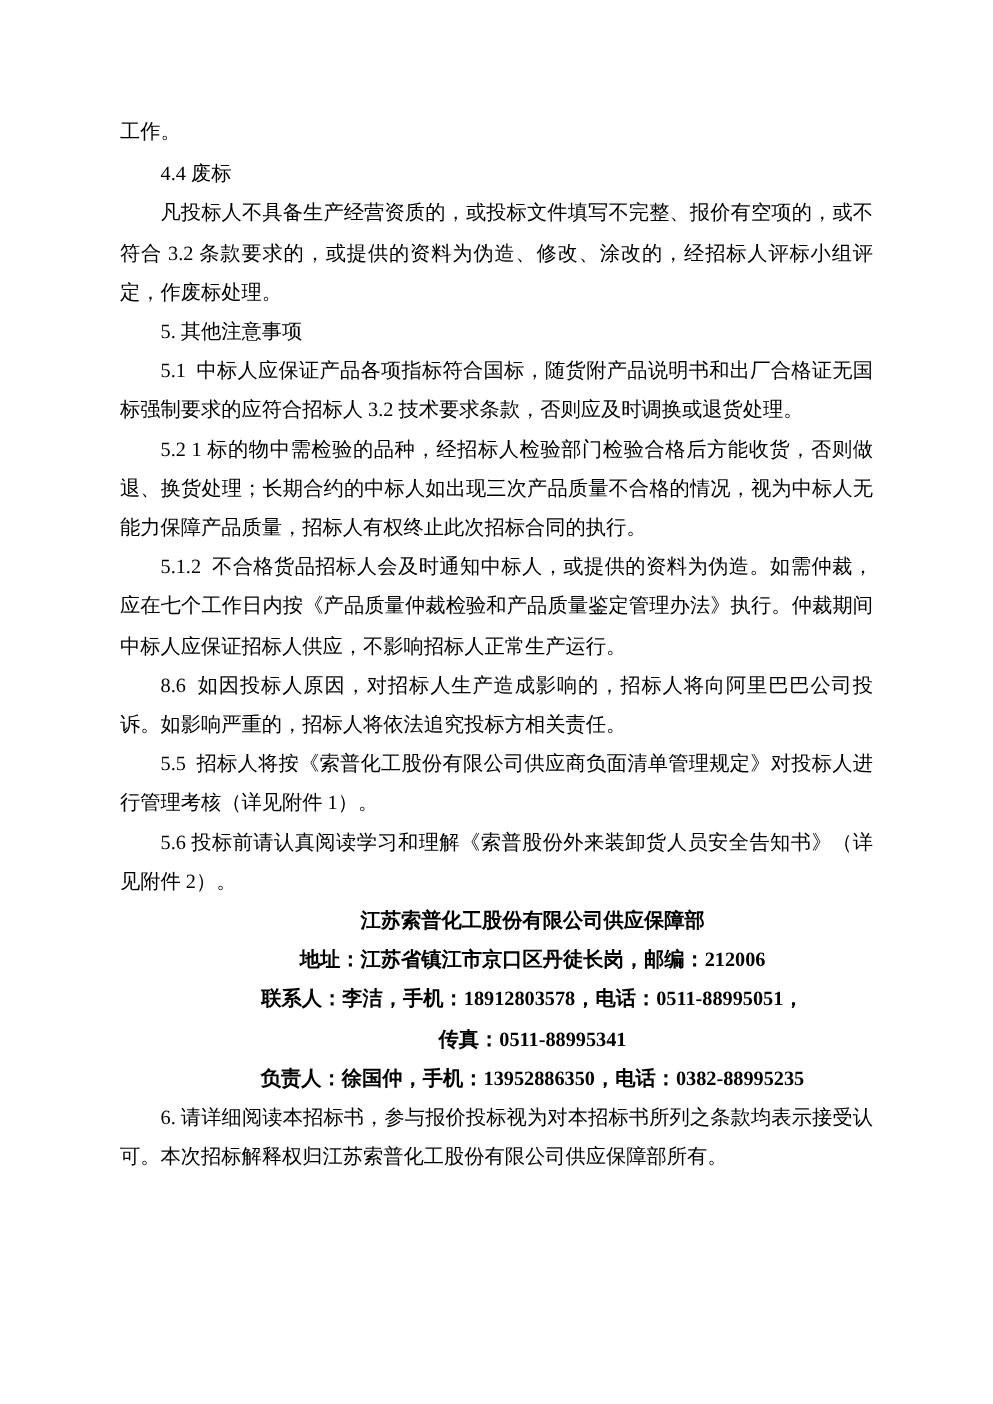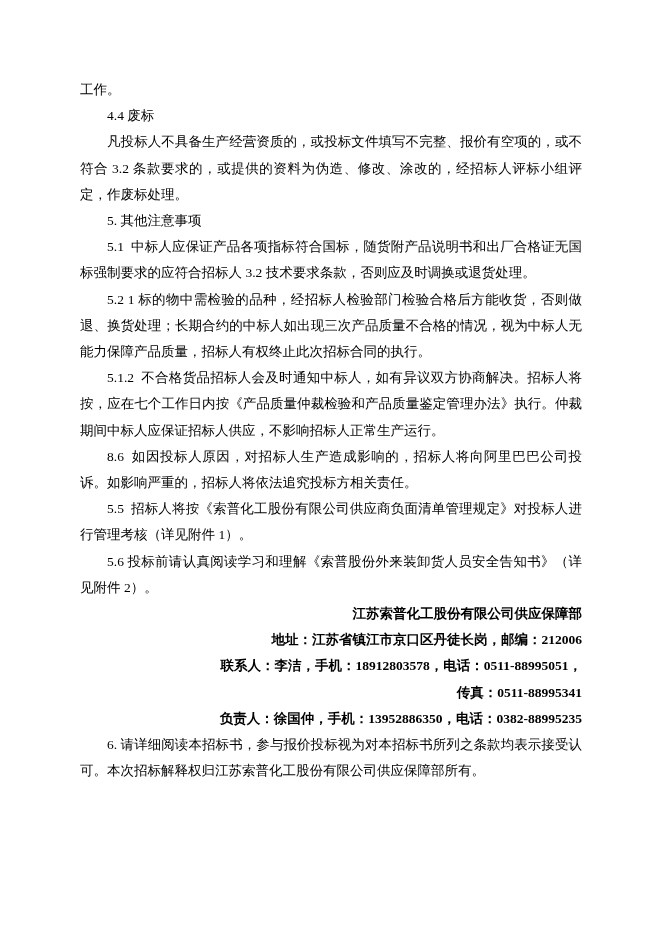--- a/index.html
+++ b/index.html
@@ -24,43 +24,44 @@
   }
   .para {
     margin: 0;
     line-height: 26.2px;
     text-align: justify;
     white-space: pre-wrap;
     word-break: break-all;
   }
   .para.flush {
     text-indent: 0;
+    font-family: Liberation Mono, monospace;
   }
   .para.indent {
     text-indent: 2em;
   }
   .para.contact {
     margin-left: 48px;
     font-weight: bold;
-    text-align: right;
+    text-align: center;
     text-indent: 0;
   }
 </style>
 </head>
 <body>
 
 <div class="page">
   <div id="doc-content">
       <p class="para flush">工作。</p>
       <p class="para indent">4.4 废标</p>
       <p class="para indent">凡投标人不具备生产经营资质的，或投标文件填写不完整、报价有空项的，或不符合 3.2 条款要求的，或提供的资料为伪造、修改、涂改的，经招标人评标小组评定，作废标处理。</p>
       <p class="para indent">5. 其他注意事项</p>
       <p class="para indent">5.1  中标人应保证产品各项指标符合国标，随货附产品说明书和出厂合格证无国标强制要求的应符合招标人 3.2 技术要求条款，否则应及时调换或退货处理。</p>
       <p class="para indent">5.2 1 标的物中需检验的品种，经招标人检验部门检验合格后方能收货，否则做退、换货处理；长期合约的中标人如出现三次产品质量不合格的情况，视为中标人无能力保障产品质量，招标人有权终止此次招标合同的执行。</p>
-      <p class="para indent">5.1.2  不合格货品招标人会及时通知中标人，如有异议双方协商解决。招标人将按，应在七个工作日内按《产品质量仲裁检验和产品质量鉴定管理办法》执行。仲裁期间中标人应保证招标人供应，不影响招标人正常生产运行。</p>
+      <p class="para indent">5.1.2  不合格货品招标人会及时通知中标人，或提供的资料为伪造。如需仲裁，应在七个工作日内按《产品质量仲裁检验和产品质量鉴定管理办法》执行。仲裁期间中标人应保证招标人供应，不影响招标人正常生产运行。</p>
       <p class="para indent">8.6  如因投标人原因，对招标人生产造成影响的，招标人将向阿里巴巴公司投诉。如影响严重的，招标人将依法追究投标方相关责任。</p>
       <p class="para indent">5.5  招标人将按《索普化工股份有限公司供应商负面清单管理规定》对投标人进行管理考核（详见附件 1）。</p>
       <p class="para indent">5.6 投标前请认真阅读学习和理解《索普股份外来装卸货人员安全告知书》（详见附件 2）。</p>
       <p class="para contact">江苏索普化工股份有限公司供应保障部</p>
       <p class="para contact">地址：江苏省镇江市京口区丹徒长岗，邮编：212006</p>
       <p class="para contact">联系人：李洁，手机：18912803578，电话：0511-88995051，</p>
       <p class="para contact">传真：0511-88995341</p>
       <p class="para contact">负责人：徐国仲，手机：13952886350，电话：0382-88995235</p>
       <p class="para indent">6. 请详细阅读本招标书，参与报价投标视为对本招标书所列之条款均表示接受认可。本次招标解释权归江苏索普化工股份有限公司供应保障部所有。</p>
     </div>

